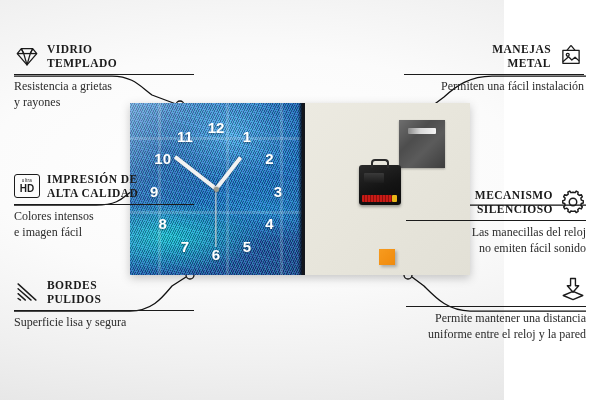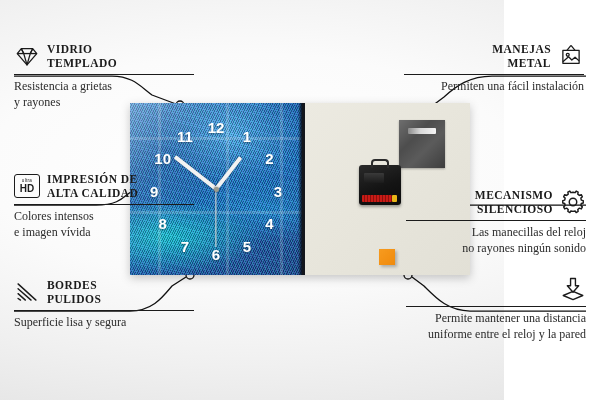--- a/index.html
+++ b/index.html
@@ -293,21 +293,21 @@
         <span class="h">HD</span>
       </span>
       <div class="titles">
         <div>IMPRESIÓN DE</div>
         <div>ALTA CALIDAD</div>
       </div>
     </div>
     <div class="rule"></div>
     <div class="sub">
       <div>Colores intensos</div>
-      <div>e imagen vívida</div>
+      <div>e imagen fácil</div>
     </div>
   </div>
 
   <div class="feature left" id="f-bordes">
     <div class="head">
       <span class="ico">
         <svg viewBox="0 0 32 32">
             <g stroke="currentColor" stroke-width="1.7" stroke-linecap="round">
           <path d="M5 6 L27 26"></path>
               <path d="M5 12 L21 26"></path>
@@ -361,21 +361,21 @@
             <g fill="none" stroke="currentColor" stroke-width="1.8" stroke-linejoin="round">
           <path d="M16 4 l2.6 .5 1.3-2 2.4 1.4 -.4 2.4 2 1.6 2.3-.9 1.3 2.5 -1.8 1.7 .5 2.5 2.4 .6 0 2.9 -2.4 .6 -.5 2.5 1.8 1.7 -1.3 2.5 -2.3-.9 -2 1.6 .4 2.4 -2.4 1.4 -1.3-2 -2.6 .5 -2.6-.5 -1.3 2 -2.4-1.4 .4-2.4 -2-1.6 -2.3 .9 -1.3-2.5 1.8-1.7 -.5-2.5 -2.4-.6 0-2.9 2.4-.6 .5-2.5 -1.8-1.7 1.3-2.5 2.3 .9 2-1.6 -.4-2.4 2.4-1.4 1.3 2 Z"></path>
           <circle cx="16" cy="16" r="4.6"></circle>
         </g>
           </svg>
       </span>
     </div>
     <div class="rule"></div>
     <div class="sub">
       <div>Las manecillas del reloj</div>
-      <div>no rayones ningún sonido</div>
+      <div>no emiten fácil sonido</div>
     </div>
   </div>
 
   <div class="feature right" id="f-espaciador">
     <div class="head">
       <span class="ico">
         <svg viewBox="0 0 32 32">
             <g fill="none" stroke="currentColor" stroke-width="1.7" stroke-linejoin="round">
           <path d="M13 3 h6 v9 h4 l-7 8 -7-8 h4 Z"></path>
           <path d="M16 19 L28 24 L16 29 L4 24 Z"></path>

